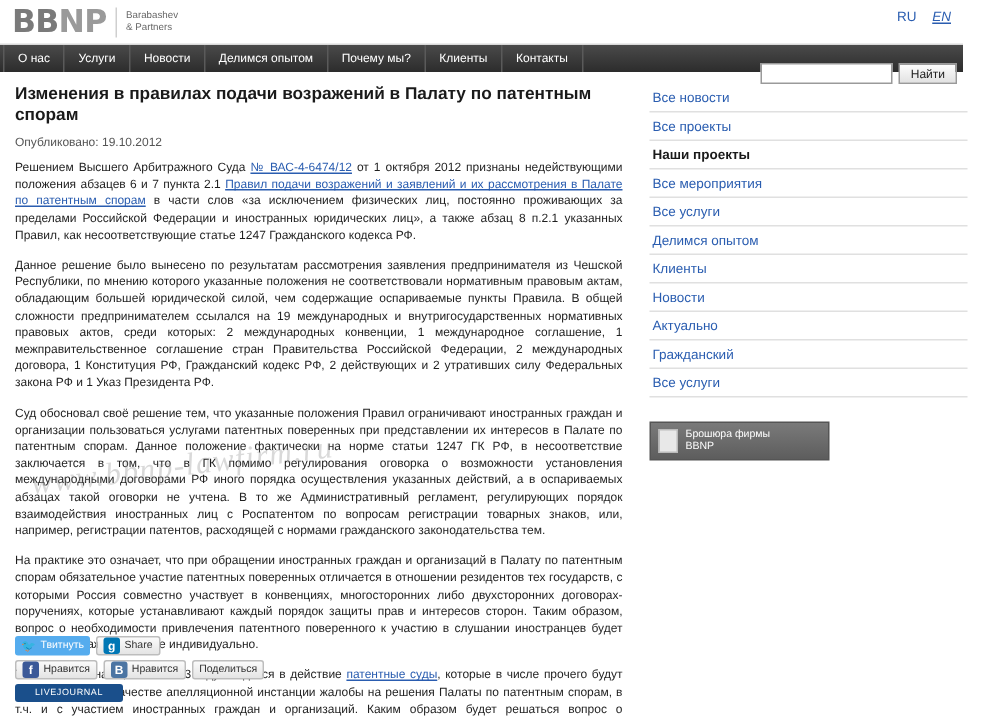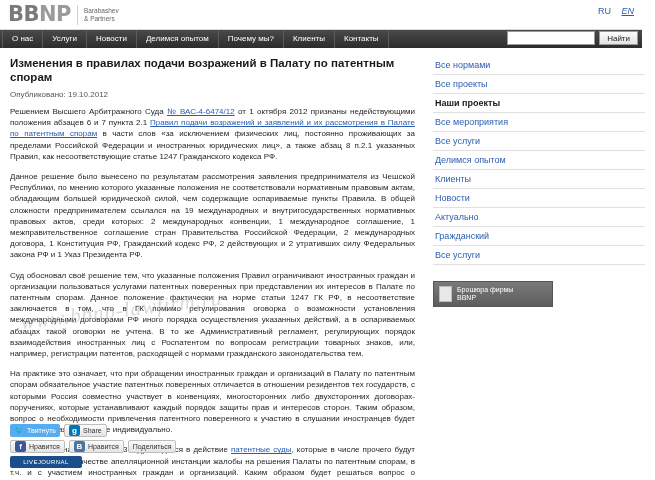--- a/index.html
+++ b/index.html
@@ -83,21 +83,21 @@
     text-decoration: none;
     white-space: nowrap;
     border-right: 1px solid #5a5a5a;
     cursor: pointer;
   }
   .nav-item:first-child { border-left: 1px solid #5a5a5a; text-align: center; }
 
   
   .search-wrap {
     position: absolute;
-    right: 4px; top: 1px;
+    right: 4px; top: 12px;
     display: flex;
   }
   .search-input {
     width: 88px;
     height: 14px;
     font-size: 8px;
     border: 1px solid #9a9a9a;
     background: #fff;
     padding: 0 3px;
   }
@@ -338,21 +338,21 @@
           <div class="share-row">
             <div class="btn-lj">
               <span>LIVEJOURNAL</span>
             </div>
           </div>
         </div>
       </div>
     </div>
 
     <div class="sidebar">
-      <a class="side-link" href="#">Все нормами</a>
+      <a class="side-link" href="#">Все новости</a>
       <a class="side-link" href="#">Все проекты</a>
       <a class="side-link bold" href="#">Наши проекты</a>
       <a class="side-link" href="#">Все мероприятия</a>
       <a class="side-link" href="#">Все услуги</a>
       <a class="side-link" href="#">Делимся опытом</a>
       <a class="side-link" href="#">Клиенты</a>
       <a class="side-link" href="#">Новости</a>
       <a class="side-link" href="#">Актуально</a>
       <a class="side-link" href="#">Гражданский</a>
       <a class="side-link" href="#">Все услуги</a>

